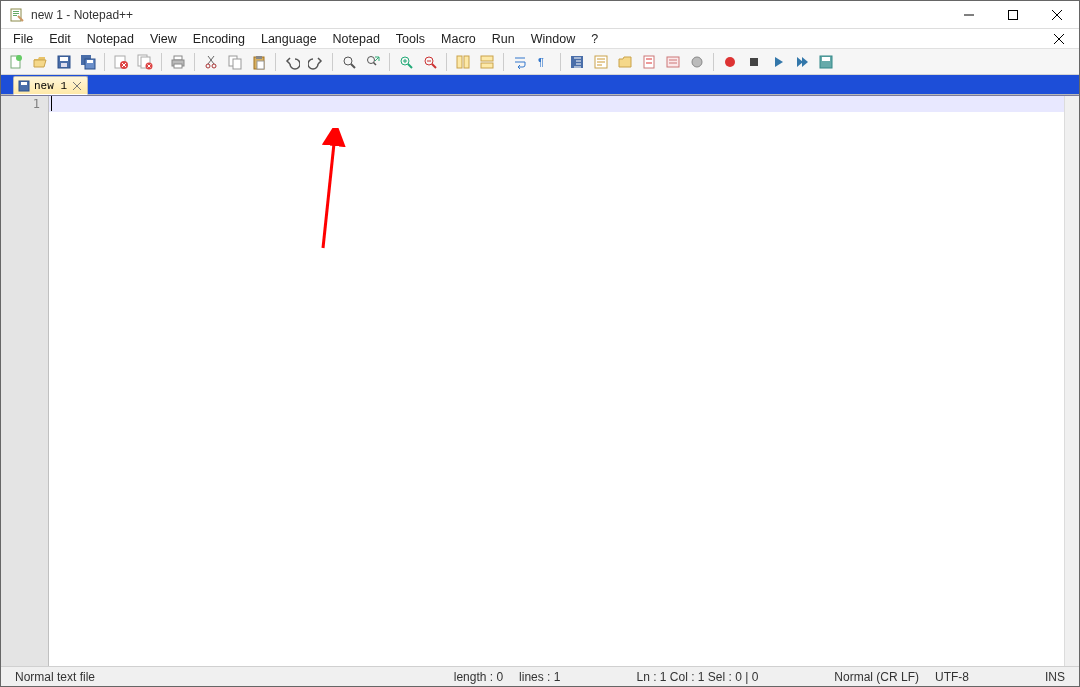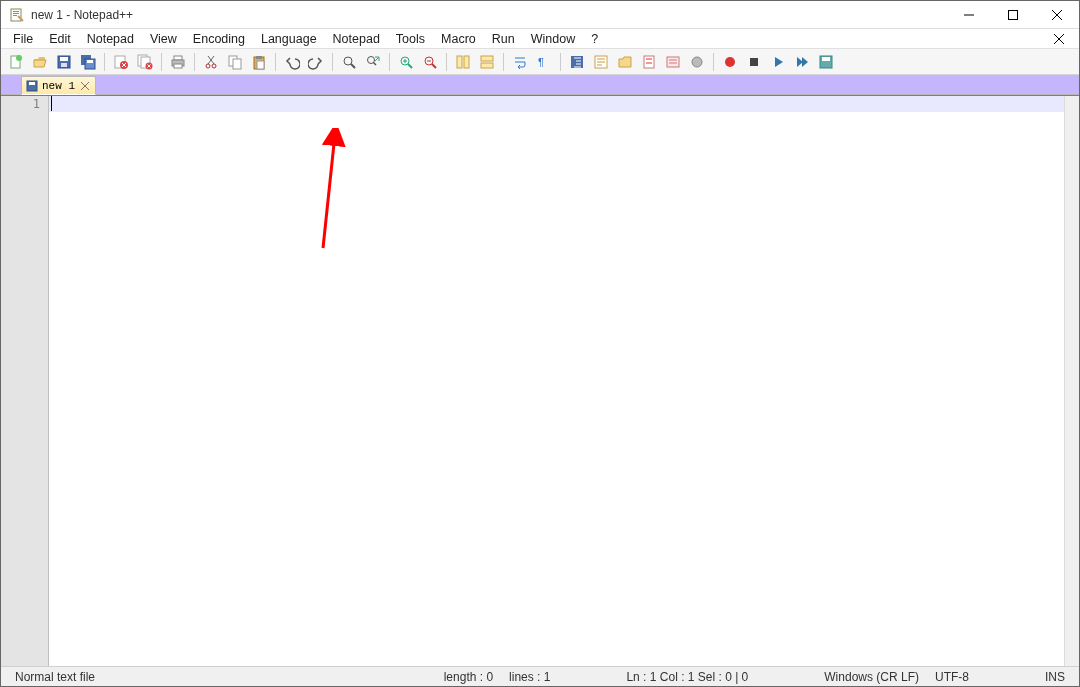--- a/index.html
+++ b/index.html
@@ -16,21 +16,21 @@
   
   .menubar { height: 20px; background: #fff; display: flex; align-items: center; padding: 0 4px; border-bottom: 1px solid #e0e0e0; }
   .menubar .menu { padding: 2px 8px; font-size: 12.5px; color: #222; }
   .menubar .flex { flex: 1; }
   
   .toolbar { height: 26px; background: #f6f6f6; display: flex; align-items: center; padding: 2px 4px; border-bottom: 1px solid #d5d5d5; gap: 2px; }
   .tb-btn { width: 22px; height: 22px; display: flex; align-items: center; justify-content: center; border: 1px solid transparent; border-radius: 2px; }
   .tb-sep { width: 1px; height: 18px; background: #ccc; margin: 0 3px; }
   .tb-btn svg { display: block; }
   
-  .tabbar { height: 20px; background: #c4b5fd; display: flex; align-items: flex-end; padding-left: 20px; border-bottom: 1px solid #b8b8b8; }
+  .tabbar { height: 20px; background: #1d4ed8; display: flex; align-items: flex-end; padding-left: 12px; border-bottom: 1px solid #b8b8b8; }
   .file-tab { height: 19px; background: #fff; border: 1px solid #b8b8b8; border-bottom: 1px solid #fff; border-radius: 2px 2px 0 0; display: flex; align-items: center; padding: 0 4px 0 4px; gap: 4px; font-family: "Consolas","Courier New",monospace; font-size: 11px; position: relative; top: 1px; background: linear-gradient(#fff6d9,#ffe9a8); }
   .file-tab .tab-icon { width: 12px; height: 12px; display: flex; align-items: center; justify-content: center; }
   .file-tab .tab-close { width: 12px; height: 12px; display: flex; align-items: center; justify-content: center; font-size: 10px; color: #666; }
   
   .editor-wrap { flex: 1; display: flex; background: #fff; border-top: 1px solid #7a7a9c; position: relative; }
   .gutter { width: 48px; background: #e4e4e4; border-right: 1px solid #c0c0c0; text-align: right; padding-right: 8px; font-family: Consolas,monospace; font-size: 12px; color: #808080; }
   .gutter .ln { height: 16px; line-height: 16px; }
   .code { flex: 1; background: #fff; font-family: Consolas,monospace; font-size: 12px; position: relative; }
   .current-line { height: 16px; background: #e8e8ff; }
   .caret { position: absolute; top: 0; left: 2px; width: 1px; height: 15px; background: #000; }
@@ -359,19 +359,19 @@
   </div>
 
   <div class="statusbar">
     <span class="cell">Normal text file</span>
     <span class="grow"></span>
     <span class="cell">length : 0</span>
     <span class="cell">lines : 1</span>
     <span style="width:60px"></span>
     <span class="cell">Ln : 1    Col : 1    Sel : 0 | 0</span>
     <span style="width:60px"></span>
-    <span class="cell">Windows (CR LF)</span>
+    <span class="cell">Normal (CR LF)</span>
     <span class="cell">UTF-8</span>
     <span style="width:60px"></span>
     <span class="cell">INS</span>
   </div>
 
 </div>
 
 </body></html>

